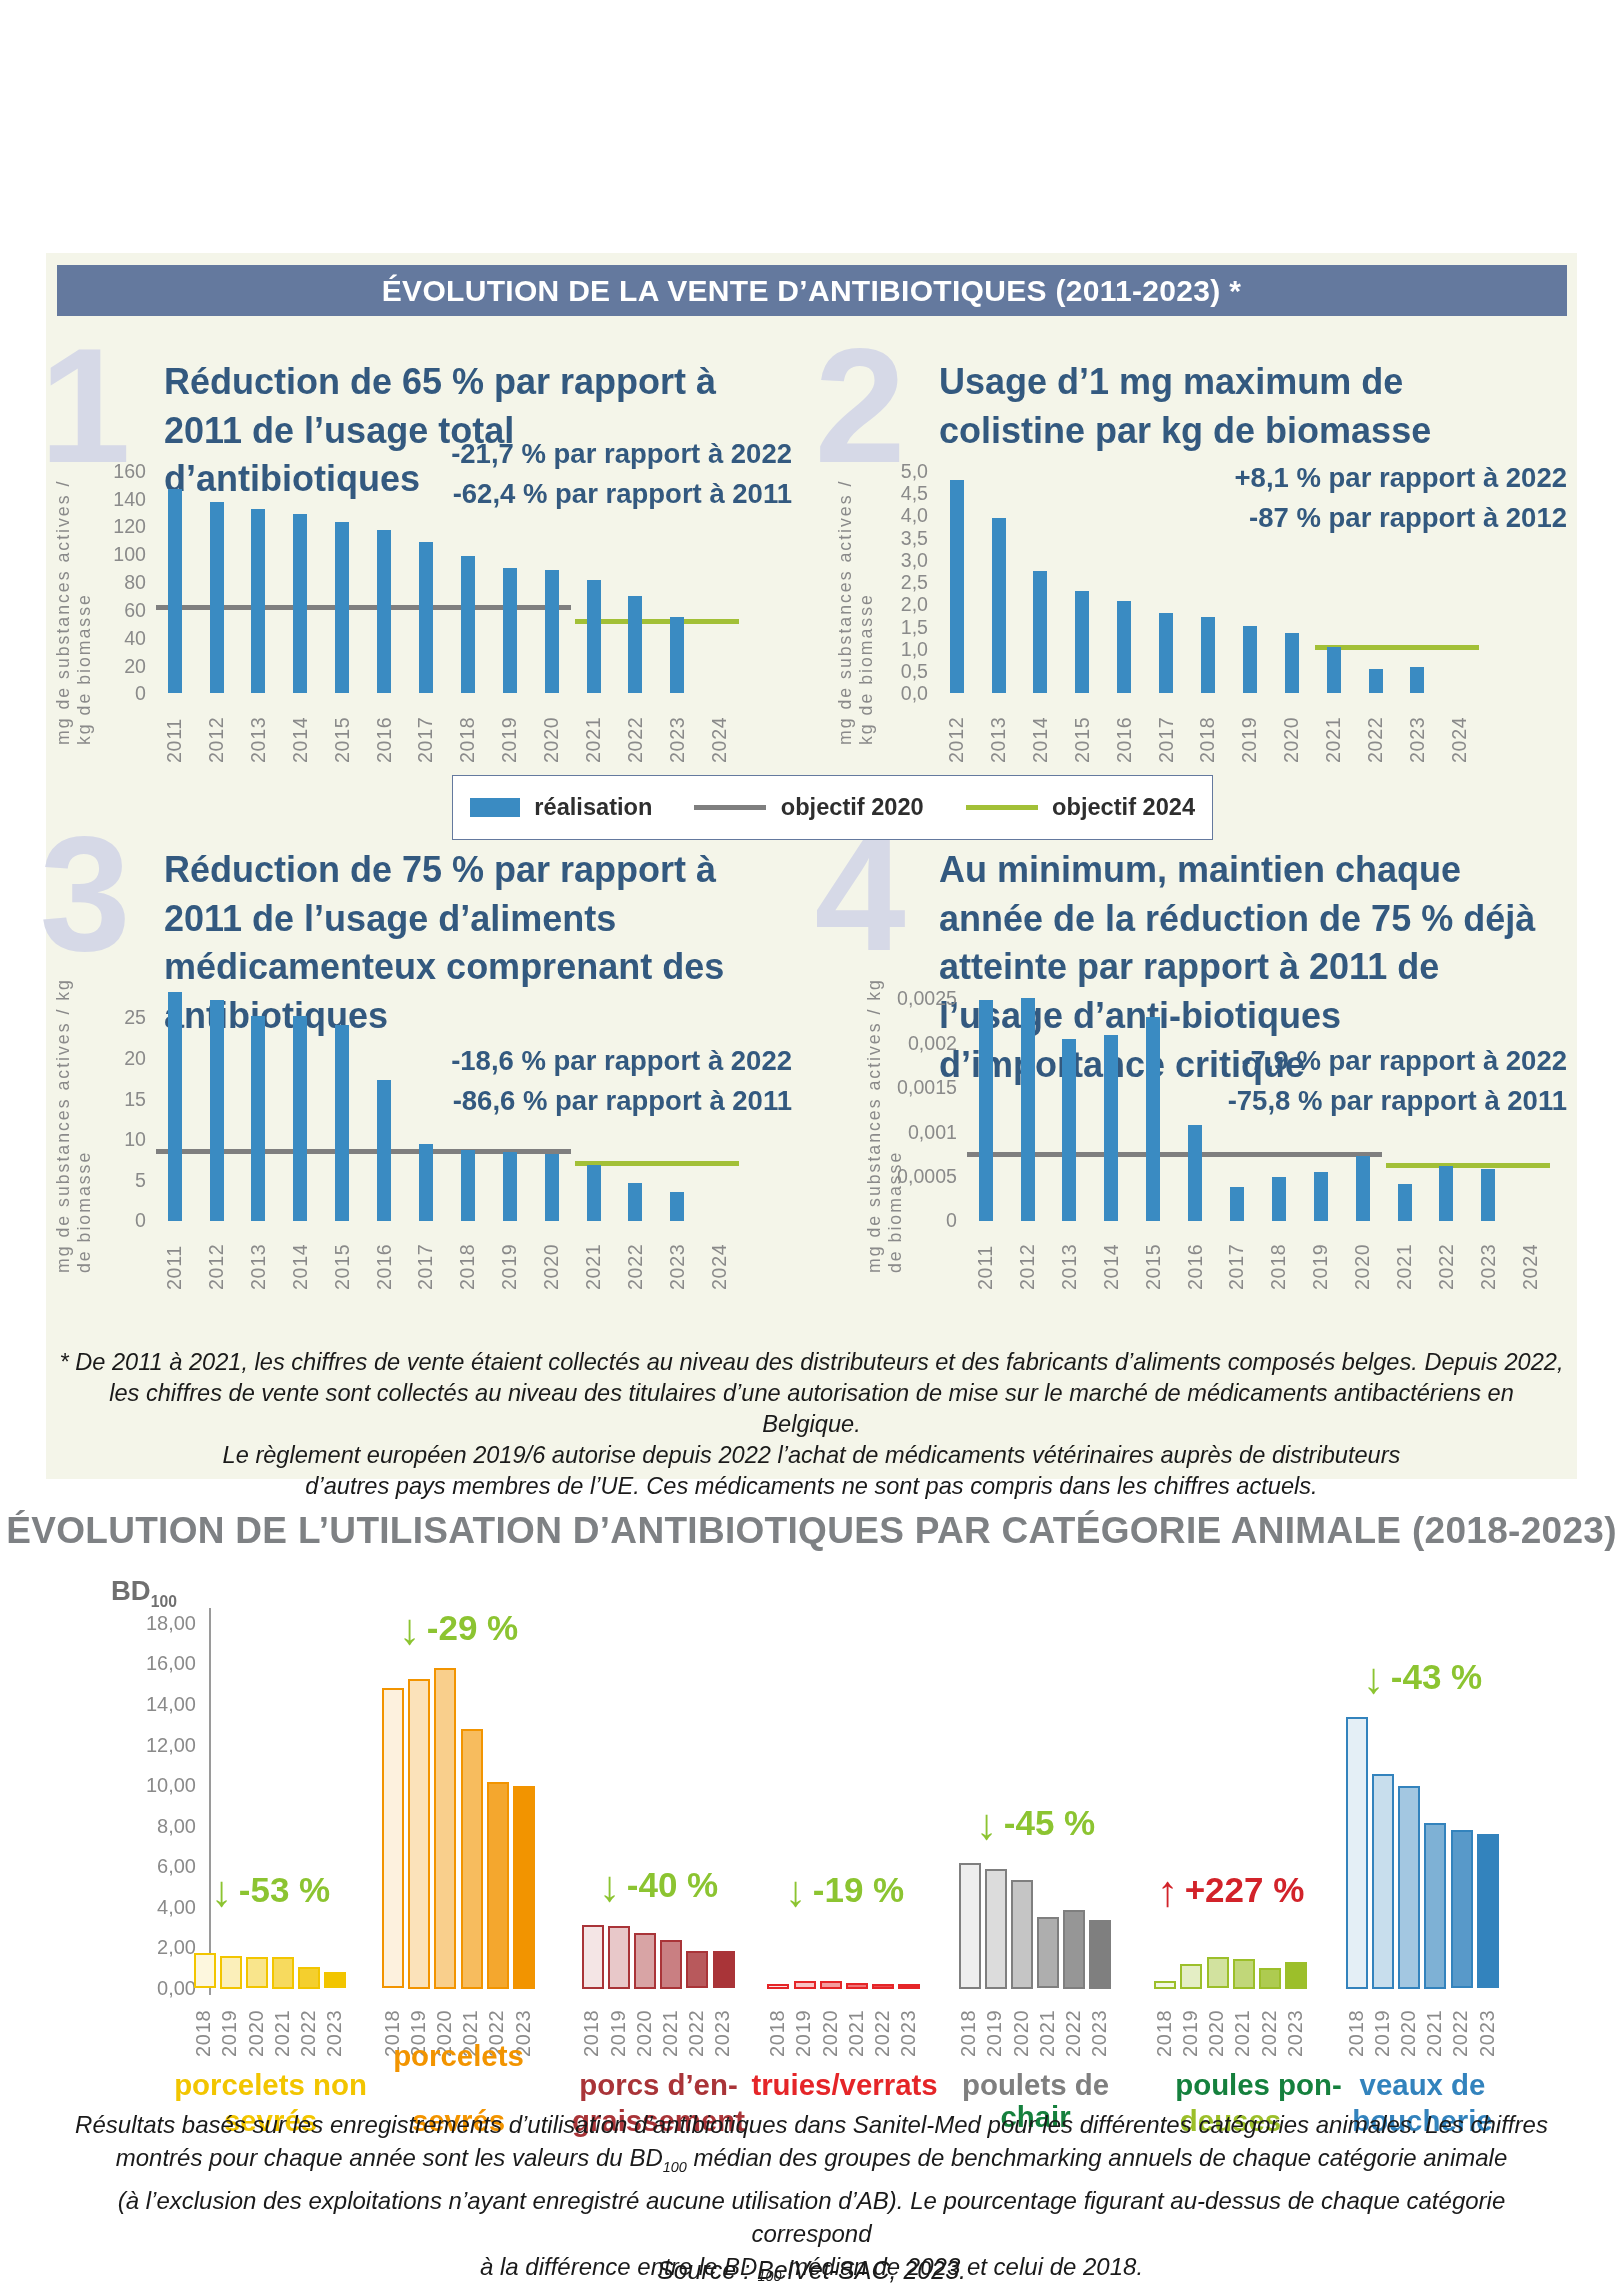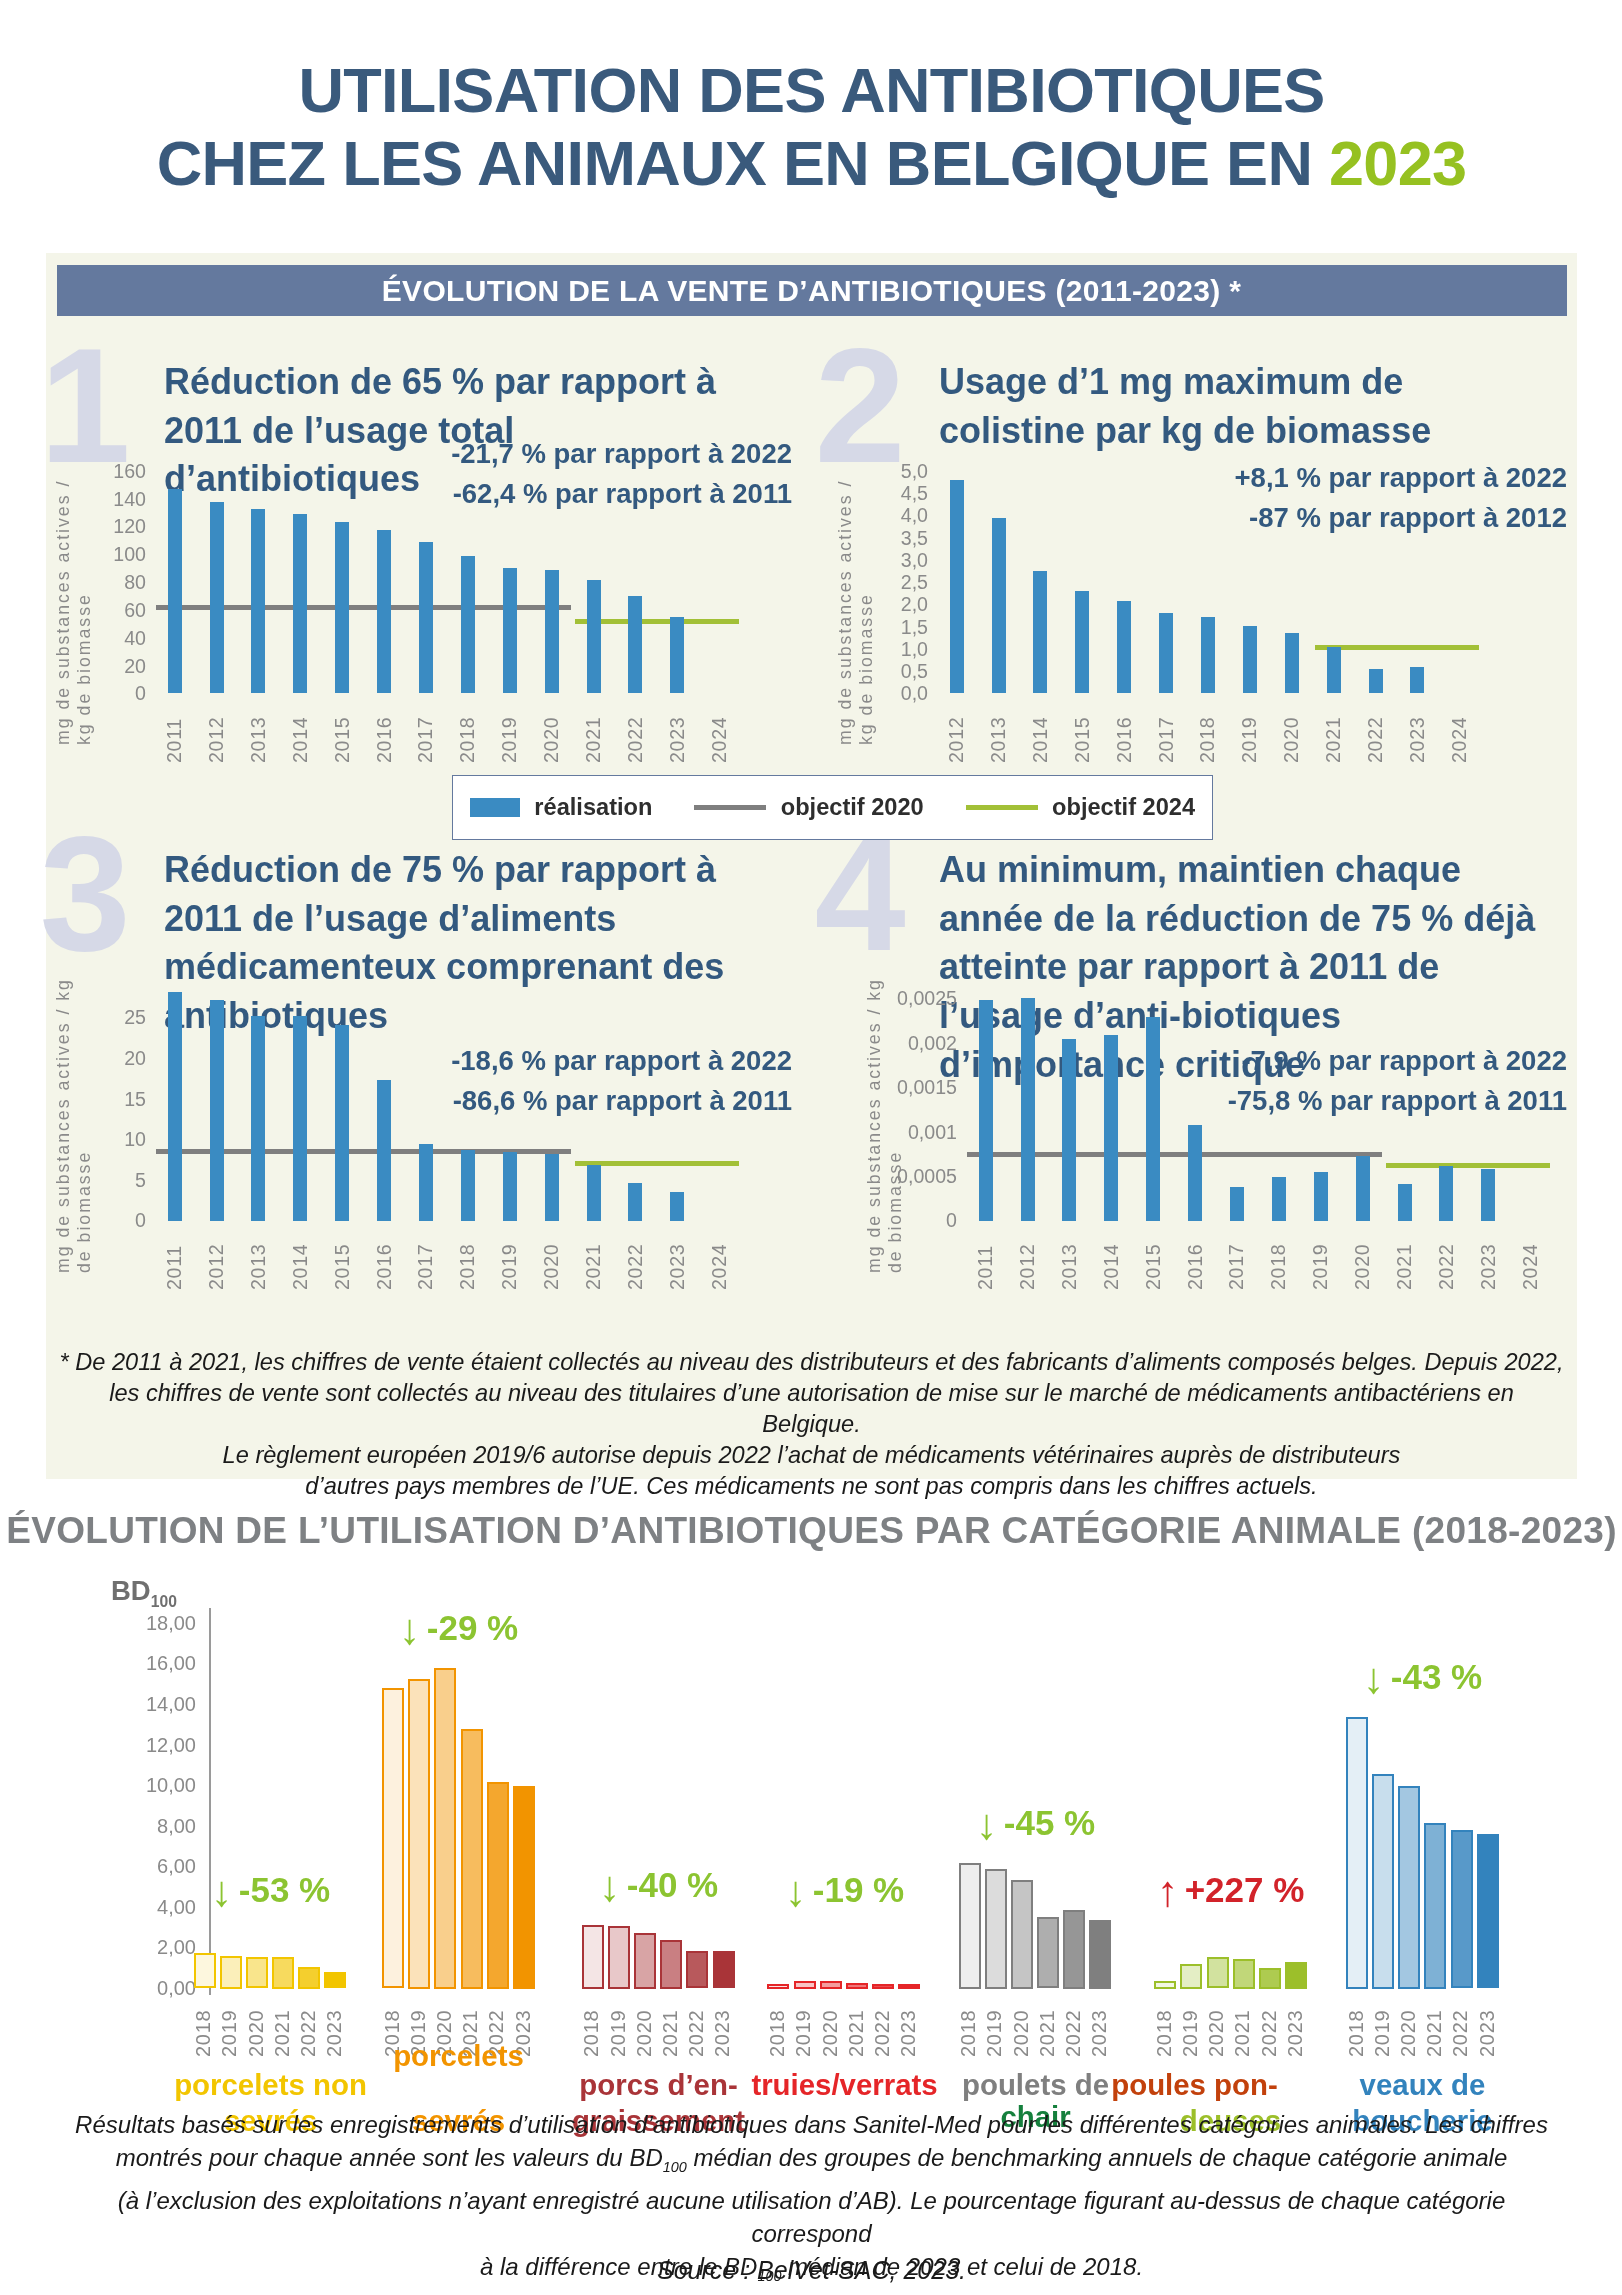--- a/index.html
+++ b/index.html
@@ -67,24 +67,20 @@
     font-style:italic;font-size:24px;line-height:33px;color:#1A1A1A;}
   #results-note sub{font-size:14.4px;}
   #source-line{position:absolute;left:0;top:2256px;width:1623px;text-align:center;
     font-style:italic;font-size:25px;color:#1A1A1A;}
 </style>
 </head>
 <body>
 
 <div id="page">
 
-  <div id="main-title">
-    <div>UTILISATION DES ANTIBIOTIQUES</div>
-    <div><span>CHEZ LES ANIMAUX EN BELGIQUE EN </span><span class="year">2023</span></div>
-  </div>
 
   <div id="section1">
     <div id="s1-header">ÉVOLUTION DE LA VENTE D’ANTIBIOTIQUES (2011-2023) *</div>
   </div>
 
   <div class="schart" id="schart0" style="left: 56px; top: 353px; width: 736px; height: 487px;">
     <div class="big-num">1</div>
     <div class="s-heading">Réduction de 65 % par rapport à 2011 de l’usage total d’antibiotiques</div>
     <div class="s-ann" style="top: 81px;">
       <div>-21,7 % par rapport à 2022</div>
@@ -392,21 +388,21 @@
       <div class="cat-bar" style="left: 1095px; width: 22px; top: 394px; height: 25px; background: rgb(228, 238, 197); border: 2px solid rgb(156, 191, 42);"></div>
       <div class="cat-year" style="left: 1094px; top: 425px;">2019</div>
       <div class="cat-bar" style="left: 1122px; width: 22px; top: 387px; height: 31px; background: rgb(210, 226, 159); border: 2px solid rgb(156, 191, 42);"></div>
       <div class="cat-year" style="left: 1120px; top: 425px;">2020</div>
       <div class="cat-bar" style="left: 1148px; width: 22px; top: 389px; height: 30px; background: rgb(193, 215, 121); border: 2px solid rgb(156, 191, 42);"></div>
       <div class="cat-year" style="left: 1146px; top: 425px;">2021</div>
       <div class="cat-bar" style="left: 1174px; width: 22px; top: 398px; height: 21px; background: rgb(174, 203, 80); border: 2px solid rgb(156, 191, 42);"></div>
       <div class="cat-year" style="left: 1173px; top: 425px;">2022</div>
       <div class="cat-bar" style="left: 1200px; width: 22px; top: 392px; height: 27px; background: rgb(156, 191, 42); border: 2px solid rgb(156, 191, 42);"></div>
       <div class="cat-year" style="left: 1199px; top: 425px;">2023</div>
-      <div class="cat-label" style="left: 972px; top: 497px; color: #c2410c;">poules pon-</div>
+      <div class="cat-label" style="left: 1036px; top: 497px; color: #15803d;">poules pon-</div>
       <div class="cat-label" style="left: 1008px; top: 533px; color: rgb(156, 191, 42);">deuses</div>
       <div class="cat-change" style="left: 995px; top: 297px; color: rgb(210, 35, 42);"><span class="arrow">↑</span><span>+227 %</span></div>
       <div class="cat-bar" style="left: 1261px; width: 22px; top: 147px; height: 272px; background: rgb(228, 239, 246); border: 2px solid rgb(51, 131, 189);"></div>
       <div class="cat-year" style="left: 1260px; top: 425px;">2018</div>
       <div class="cat-bar" style="left: 1287px; width: 22px; top: 204px; height: 215px; background: rgb(200, 222, 237); border: 2px solid rgb(51, 131, 189);"></div>
       <div class="cat-year" style="left: 1286px; top: 425px;">2019</div>
       <div class="cat-bar" style="left: 1313px; width: 22px; top: 216px; height: 203px; background: rgb(163, 199, 225); border: 2px solid rgb(51, 131, 189);"></div>
       <div class="cat-year" style="left: 1312px; top: 425px;">2020</div>
       <div class="cat-bar" style="left: 1339px; width: 22px; top: 253px; height: 166px; background: rgb(126, 177, 213); border: 2px solid rgb(51, 131, 189);"></div>
       <div class="cat-year" style="left: 1338px; top: 425px;">2021</div>

